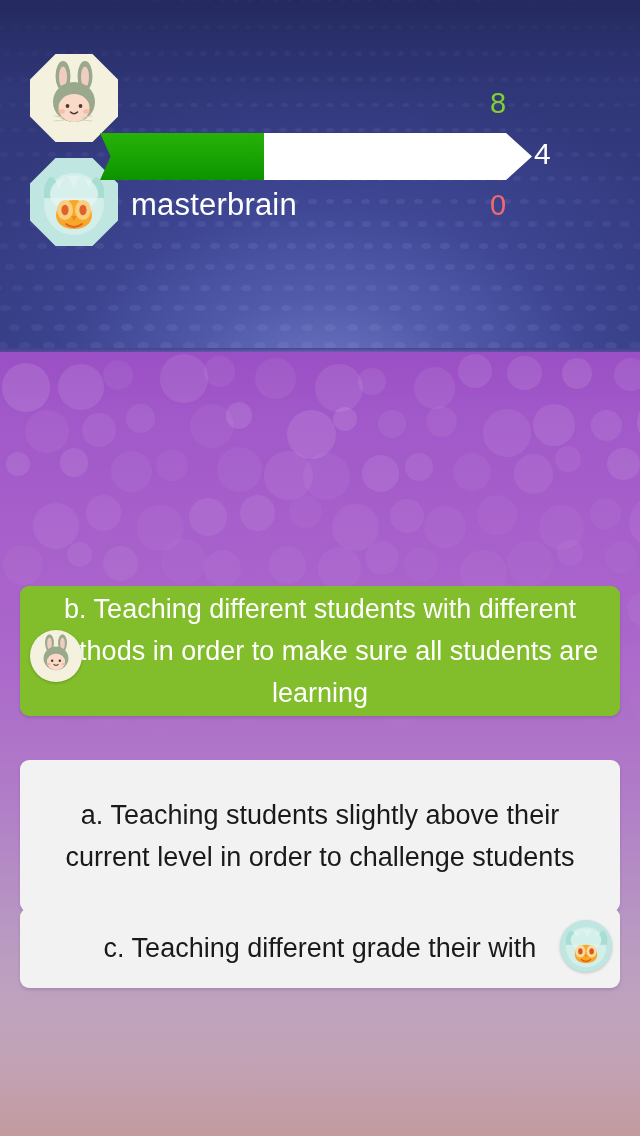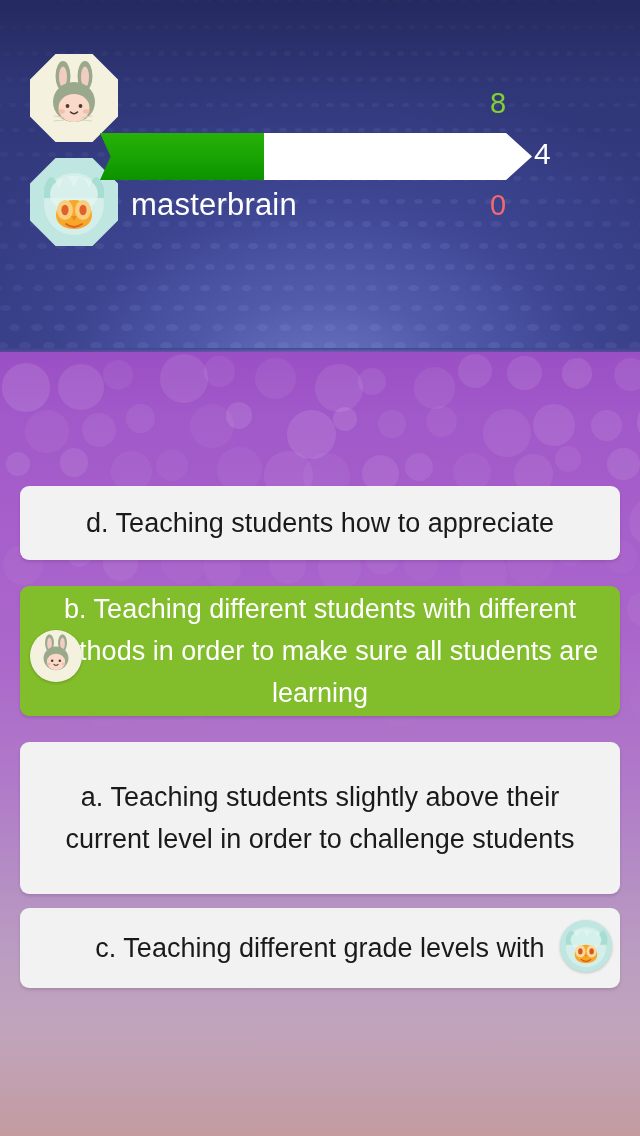--- a/index.html
+++ b/index.html
@@ -166,21 +166,21 @@
   .answer.neutral {
     background: #f2f2f2;
     color: #1a1a1a;
   }
   .answer.correct {
     background: #82bd2b;
     color: #ffffff;
   }
   #answer-d { top: 486px; height: 74px; }
   #answer-b { top: 586px; height: 130px; }
-  #answer-a { top: 742px; height: 152px; }
+  #answer-a { top: 760px; height: 152px; }
   #answer-c { top: 908px; height: 80px; }
 
   .answer-text { display: block; width: 100%; }
 
   
   .badge {
     position: absolute;
     width: 52px;
     height: 52px;
     border-radius: 50%;
@@ -969,34 +969,31 @@
         <span class="bokeh" style="left:361.8px;top:375.5px;width:34.9px;height:34.9px;background:rgba(255,255,255,0.002);"></span>
         <span class="bokeh" style="left:409.9px;top:368.5px;width:48.5px;height:48.5px;background:rgba(255,255,255,0.002);"></span>
         <span class="bokeh" style="left:462.2px;top:379.5px;width:46.0px;height:46.0px;background:rgba(255,255,255,0.002);"></span>
         <span class="bokeh" style="left:512.4px;top:383.3px;width:29.9px;height:29.9px;background:rgba(255,255,255,0.002);"></span>
         <span class="bokeh" style="left:556.0px;top:370.6px;width:36.5px;height:36.5px;background:rgba(255,255,255,0.002);"></span>
         <span class="bokeh" style="left:607.8px;top:378.7px;width:34.0px;height:34.0px;background:rgba(255,255,255,0.003);"></span>
       </div>
   </div>
 
 
-  <div class="answer neutral" id="answer-d">
-    <span class="answer-text">d. Teaching students how to appreciate</span>
-  </div>
 
   <div class="answer correct" id="answer-b">
     <span class="answer-text">b. Teaching different students with different methods in order to make sure all students are learning</span>
   </div>
 
   <div class="answer neutral" id="answer-a">
     <span class="answer-text">a. Teaching students slightly above their current level in order to challenge students</span>
   </div>
 
   <div class="answer neutral" id="answer-c">
-    <span class="answer-text">c. Teaching different grade levels with</span>
+    <span class="answer-text">c. Teaching different grade their with</span>
   </div>
 
   <div class="badge" id="badge-bunny">
     <svg width="52" height="52" viewBox="0 0 88 88">
       <ellipse cx="33" cy="22" rx="7.5" ry="15" fill="#9aa88c"></ellipse>
       <ellipse cx="33" cy="23" rx="4" ry="10.5" fill="#f0cdc0"></ellipse>
       <ellipse cx="55" cy="22" rx="7.5" ry="15" fill="#9aa88c"></ellipse>
       <ellipse cx="55" cy="23" rx="4" ry="10.5" fill="#f0cdc0"></ellipse>
       <ellipse cx="44" cy="48" rx="21" ry="20" fill="#9aa88c"></ellipse>
       <ellipse cx="44" cy="54" rx="15.5" ry="14" fill="#fbd9c8"></ellipse>

